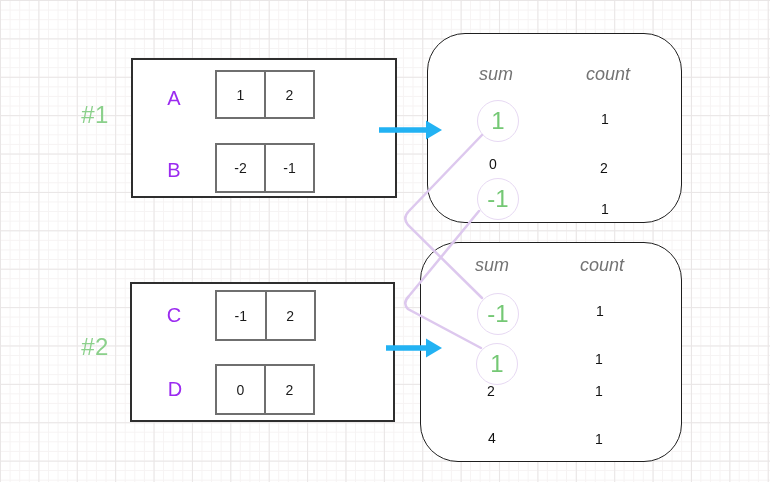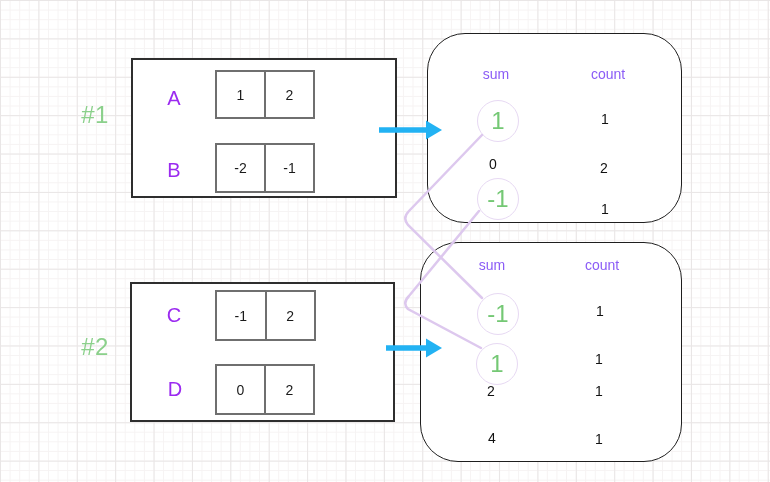--- a/index.html
+++ b/index.html
@@ -19,21 +19,21 @@
     position:absolute;background:#fff;border:2px solid #2e2e2e;box-sizing:border-box;
   }
   .map-box{
     position:absolute;background:#fff;border:1.5px solid #1f1f1f;border-radius:38px;box-sizing:border-box;
   }
   .g-label{font-size:24px;color:#8bd08b;letter-spacing:.5px;}
   .arr-name{font-size:20px;color:#9b2af0;}
   .cells{position:absolute;display:flex;background:#fff;border:2px solid #6f6f6f;box-sizing:border-box;}
   .cell{flex:1;display:flex;align-items:center;justify-content:center;font-size:14px;color:#1a1a1a;}
   .cell + .cell{border-left:2px solid #6f6f6f;}
-  .hdr{font-size:14px;color:#8b5cf6;}
+  .hdr{font-size:18px;color:#737373;font-style:italic;}
   .plain-val{font-size:14px;color:#111;}
   .circled{
     width:42px;height:42px;border:1.5px solid #e7d9f3;border-radius:50%;
     display:flex;align-items:center;justify-content:center;
     font-size:24px;color:#74c874;background:#fff0;box-sizing:border-box;
   }
   .overlay{position:absolute;left:0;top:0;pointer-events:none;}
   .link-line{fill:none;stroke:#ddc8ee;stroke-width:2.5;stroke-linecap:round;}
   .arrow-body{stroke:#22b2f3;stroke-width:5.5;}
   .arrow-head{fill:#22b2f3;}

